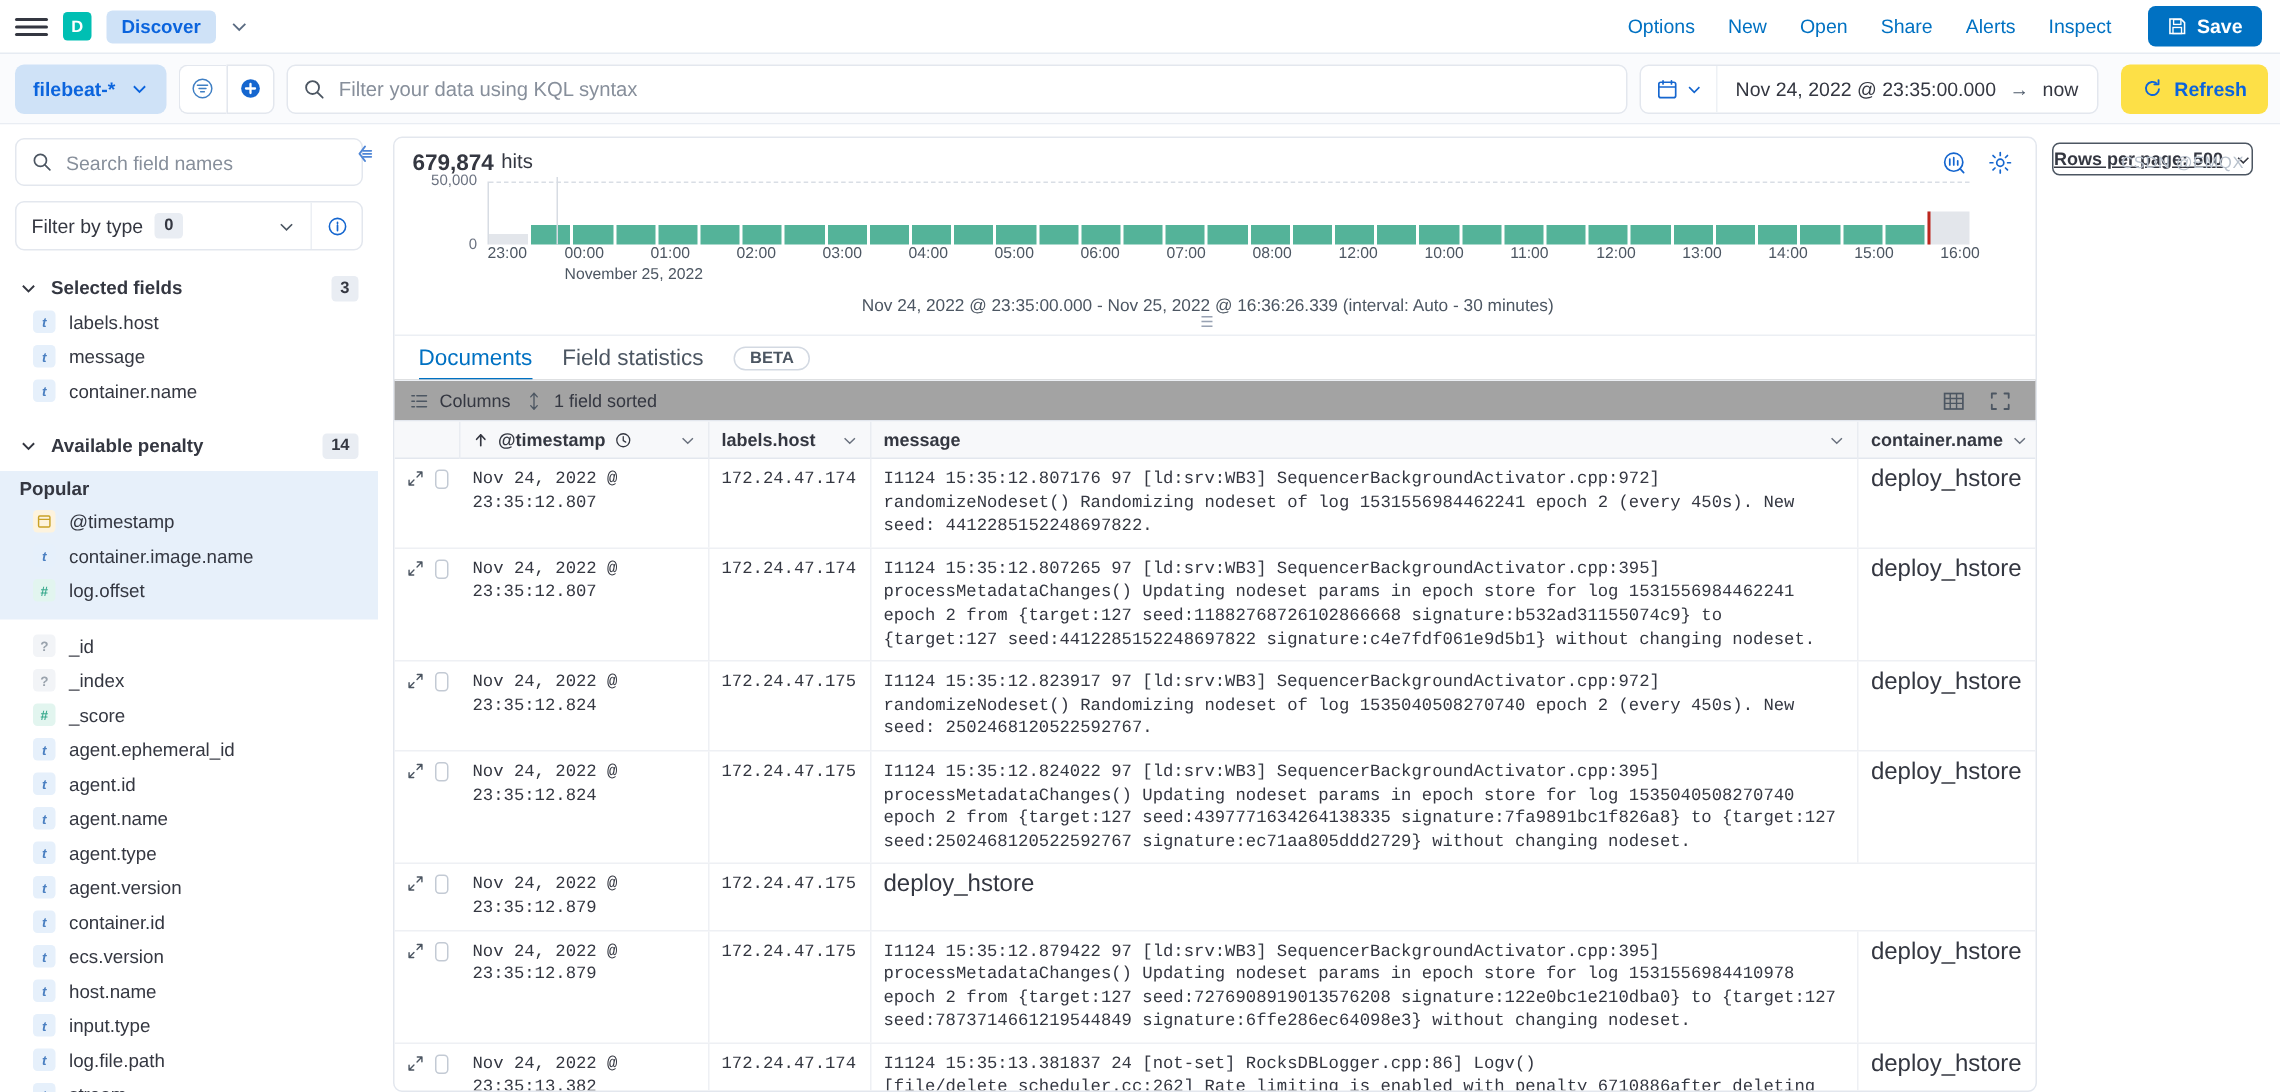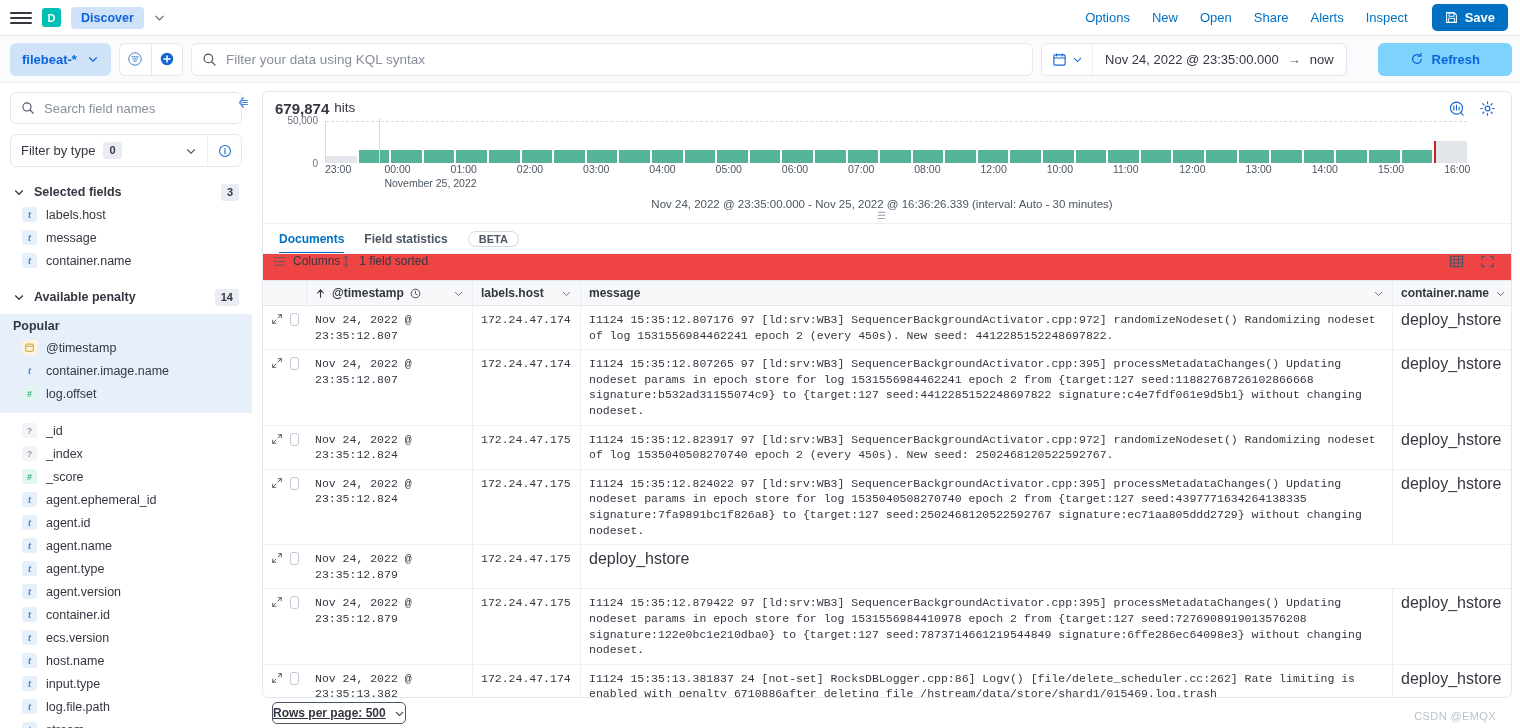--- a/index.html
+++ b/index.html
@@ -67,22 +67,22 @@
   .search-wrap .ph { color: #878f9b; font-size: 13.5px; }
   .date-wrap {
     height: 33px; background: #fff; border: 1px solid #e3e7ee; border-radius: 6px;
     display: flex; align-items: center; overflow: hidden;
   }
   .date-cal { display: flex; align-items: center; gap: 5px; padding: 0 9px 0 10px; border-right: 1px solid #eef1f5; height: 100%; cursor: pointer; }
   .date-text { font-size: 13px; color: #343741; padding: 0 12px; display: flex; align-items: center; gap: 9px; white-space: nowrap; cursor: pointer; }
   .date-text .arrow { color: #4f5b6b; }
   .date-text .nowtxt { color: #343741; }
   .refresh-btn {
-    height: 33px; background: #7dd3fc; color: #0b64dd; font-size: 13px; font-weight: 600;
-    border-radius: 6px; padding: 0 32px; display: flex; align-items: center; gap: 8px; cursor: pointer; margin-left: 23px;
+    height: 33px; background: #fde047; color: #0b64dd; font-size: 13px; font-weight: 600;
+    border-radius: 6px; padding: 0 14px; display: flex; align-items: center; gap: 8px; cursor: pointer; margin-left: 7px;
   }
 
   
   .body { flex: 1; display: flex; min-height: 0; background: #fff; }
 
   
   .sidebar { width: 252px; min-width: 252px; padding: 9px 10px 0 10px; position: relative; overflow: hidden; }
   .field-search {
     height: 32px; border: 1px solid #e3e7ee; border-radius: 6px; background: #fff;
     display: flex; align-items: center; padding: 0 10px; gap: 9px;
@@ -111,21 +111,21 @@
   }
   .t-str { background: #e6f0fb; color: #4a7fc1; font-style: italic; }
   .t-num { background: #e2f5ef; color: #3aaa8e; }
   .t-unk { background: #f2f4f7; color: #9aa3ad; }
   .t-date { background: #fdf3de; color: #c9a227; }
   .popular-box { background: #e7f0fa; border-radius: 0; margin: 6px -10px 0 -10px; padding: 5px 10px 8px 10px; }
   .popular-box .plabel { font-size: 12.5px; font-weight: bold; padding-left: 3px; margin-bottom: 3px; }
   .collapse-handle { position: absolute; right: 2px; top: 12px; cursor: pointer; }
 
   
-  .main { flex: 1; min-width: 0; padding: 8px 8px 0 10px; display: flex; flex-direction: column; }
+  .main { flex: 1; min-width: 0; padding: 8px 8px 0 10px; display: flex; flex-direction: row; }
   .panel {
     flex: 1; background: #fff; border: 1px solid #e3e7ee; border-radius: 6px;
     display: flex; flex-direction: column; min-height: 0; position: relative;
   }
   .hits-row { padding: 8px 12px 0 12px; display: flex; align-items: flex-start; }
   .hits-num { font-size: 15px; font-weight: bold; }
   .hits-lbl { font-size: 13.5px; margin-left: 5px; }
   .hist-icons { margin-left: auto; display: flex; gap: 14px; padding-right: 3px; }
 
   .chart-area { padding: 4px 22px 0 12px; position: relative; }
@@ -137,25 +137,25 @@
   .bar.partial { background: #e3e6eb; }
   .bar.partial-last { background: #e3e6eb; border-left: 2px solid #bd271e; }
   .xaxis { position: relative; height: 26px; margin-left: 50px; margin-right: 22px; }
   .tick { position: absolute; top: 0; font-size: 10.5px; color: #4c5662; white-space: nowrap; }
   .tick .vrule { position: absolute; left: -5px; top: -45px; height: 45px; border-left: 1px solid #d7dce3; }
   .tick .sub { display: block; font-size: 10.5px; color: #4c5662; margin-top: 2px; }
   .range-caption { text-align: center; font-size: 11.5px; color: #4c5662; padding: 9px 0 2px 0; }
   .drag-dots { text-align: center; color: #98a2b3; font-size: 10px; letter-spacing: 1px; line-height: 8px; padding-bottom: 3px; }
 
   .tabs { border-top: 1px solid #eceff4; display: flex; align-items: center; gap: 20px; padding: 0 16px; height: 30px; }
-  .tab { font-size: 12px; font-weight: 700; color: #4c5662; height: 30px; display: flex; align-items: center; cursor: pointer; }
+  .tab { font-size: 15px; font-weight: 400; color: #4c5662; height: 30px; display: flex; align-items: center; cursor: pointer; }
   .tab.active { color: #0071c2; box-shadow: inset 0 -2px 0 #0071c2; }
   .beta-pill { border: 1px solid #d3d9e2; border-radius: 11px; font-size: 11px; color: #4c5662; padding: 1px 10px; font-weight: 600; cursor: pointer; }
 
-  .toolbar { border-top: 1px solid #eceff4; height: 27px; display: flex; align-items: flex-start; gap: 0; padding: 0 10px; background: #ef4444; }
+  .toolbar { border-top: 1px solid #eceff4; height: 27px; display: flex; align-items: center; gap: 10px; padding: 0 10px; background: #a3a3a3; }
   .tb-item { display: flex; align-items: center; gap: 7px; font-size: 12px; color: #343741; cursor: pointer; }
   .tb-right { margin-left: auto; display: flex; gap: 16px; padding-right: 6px; }
 
   
   .grid { flex: 1; min-height: 0; overflow: hidden; border-top: 1px solid #e3e7ee; display: flex; flex-direction: column; }
   .grid-head { display: flex; background: #f7f8fa; border-bottom: 1px solid #e3e7ee; height: 25px; align-items: center; }
   .gh {
     font-size: 12px; font-weight: bold; color: #343741; display: flex; align-items: center;
     gap: 6px; padding: 0 8px; height: 25px; border-right: 1px solid #e9ecf1; cursor: pointer;
   }

